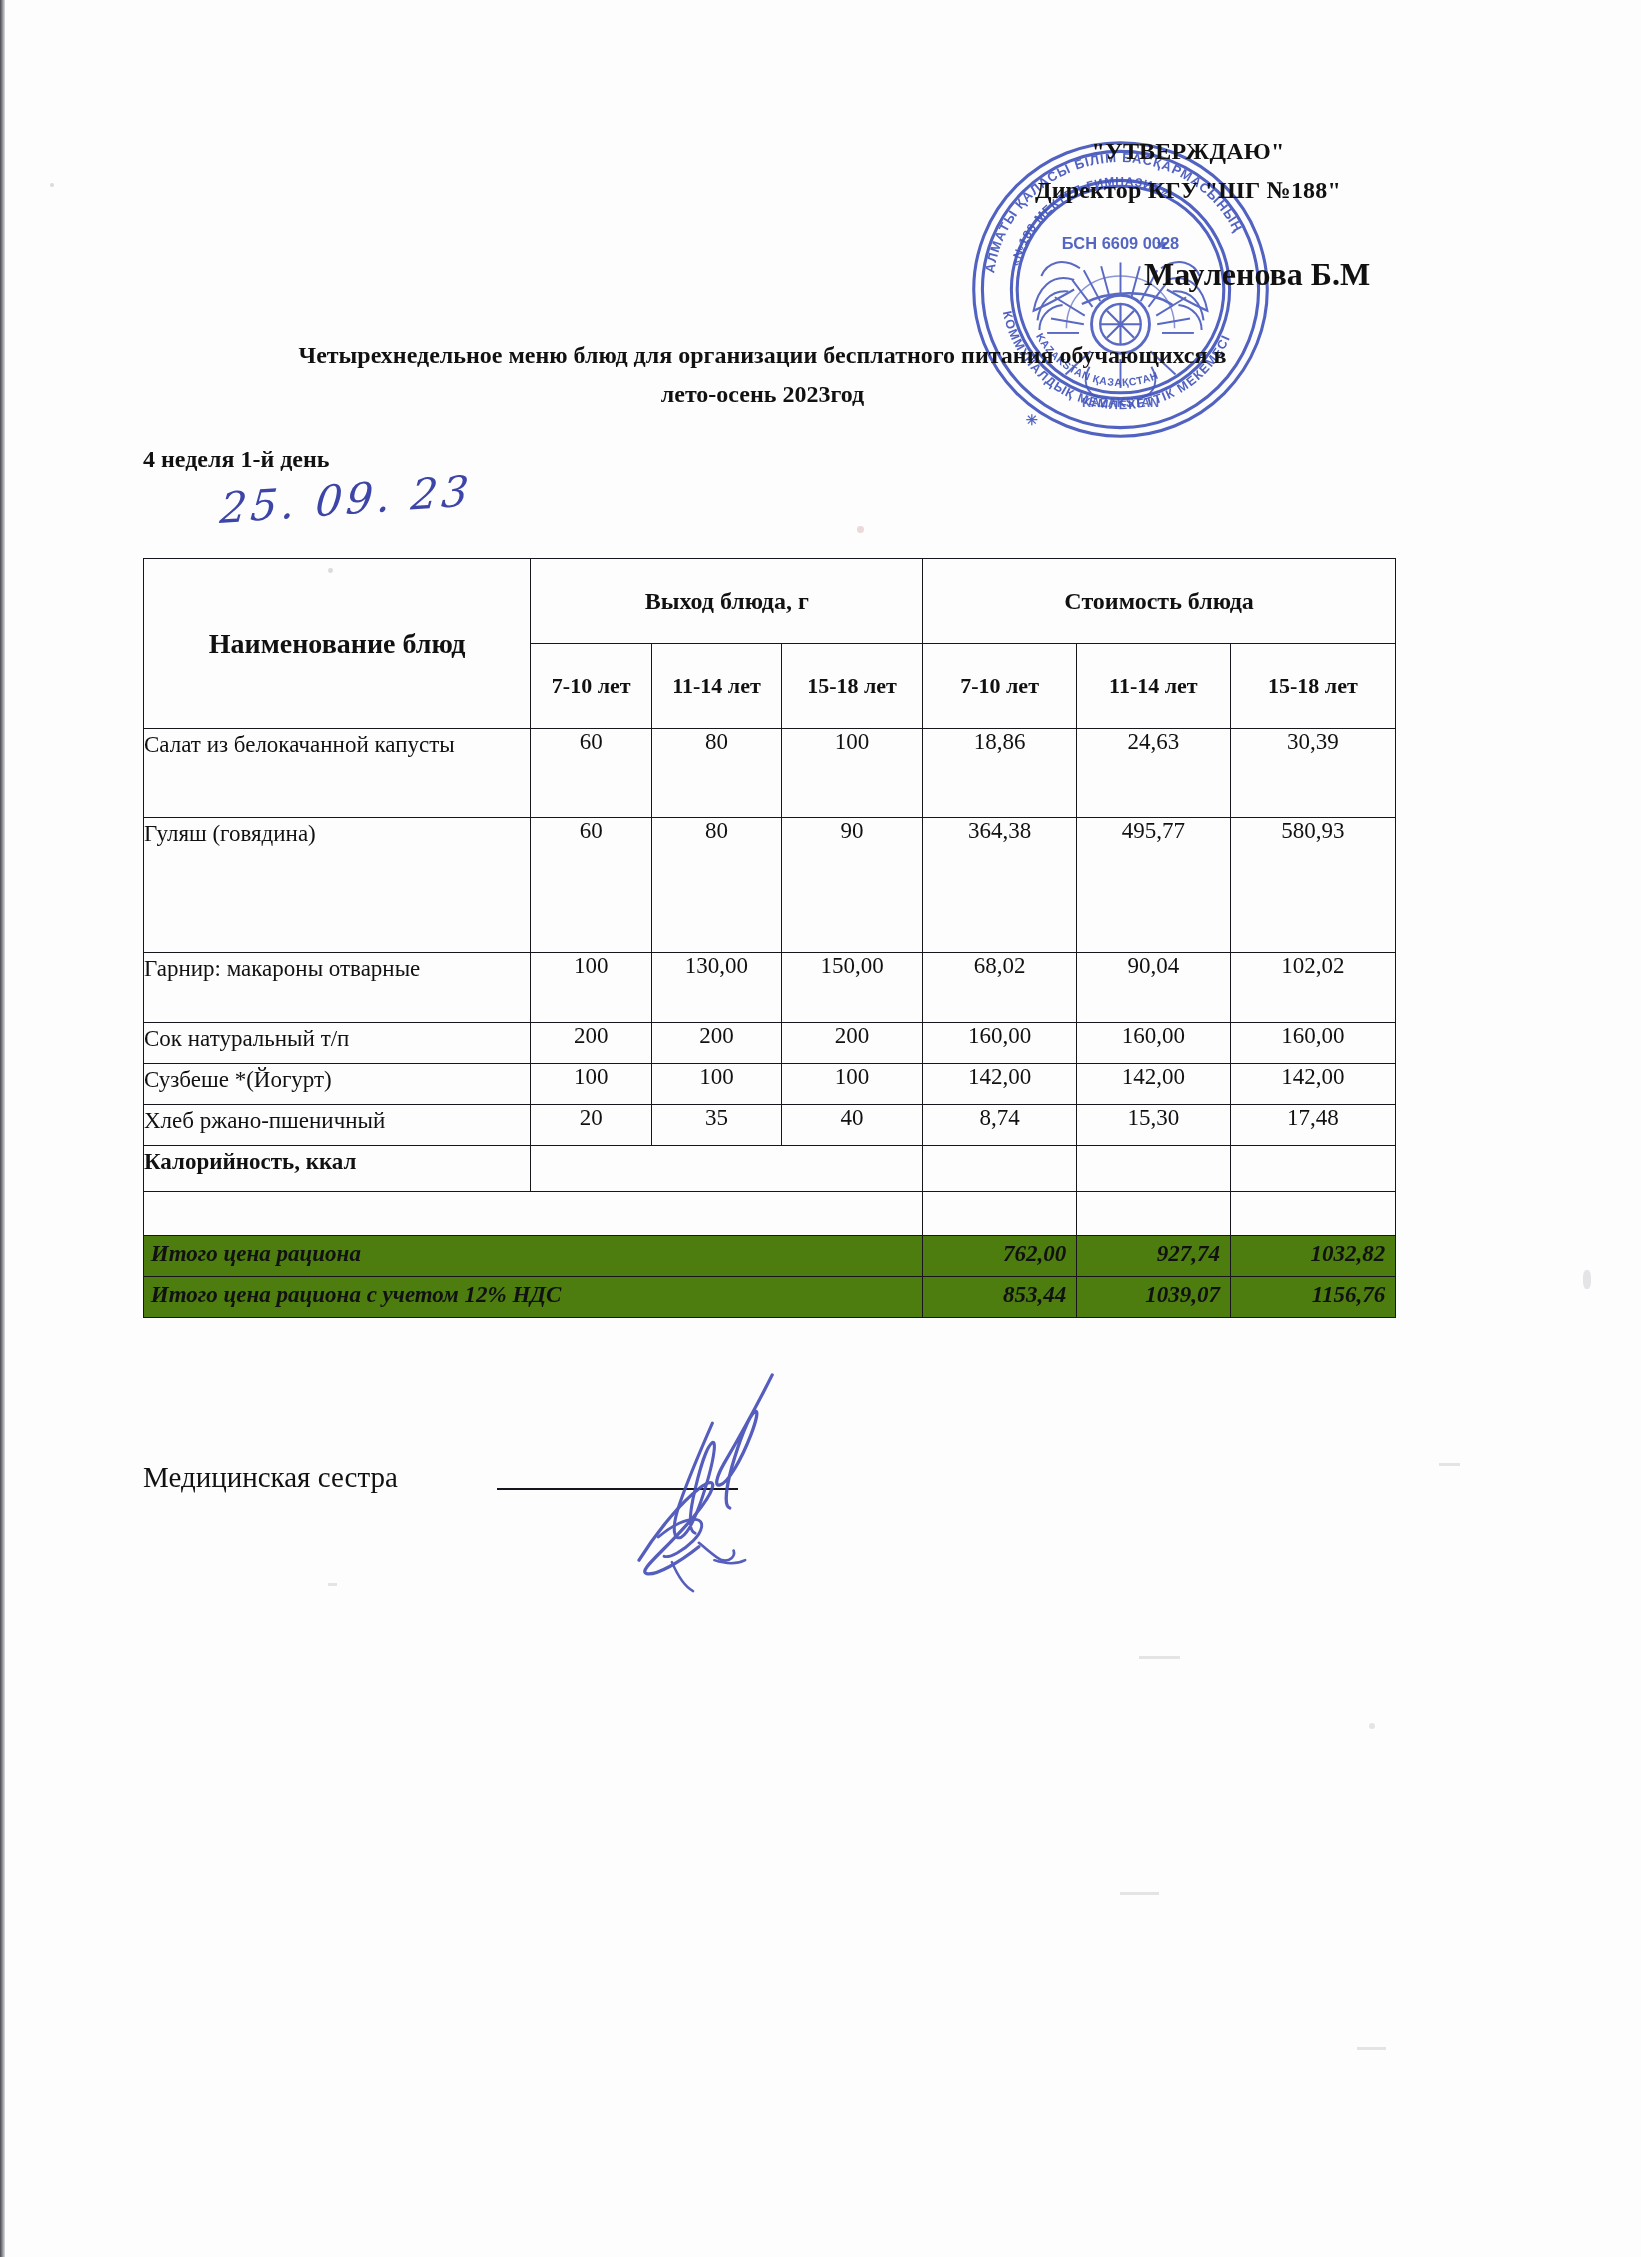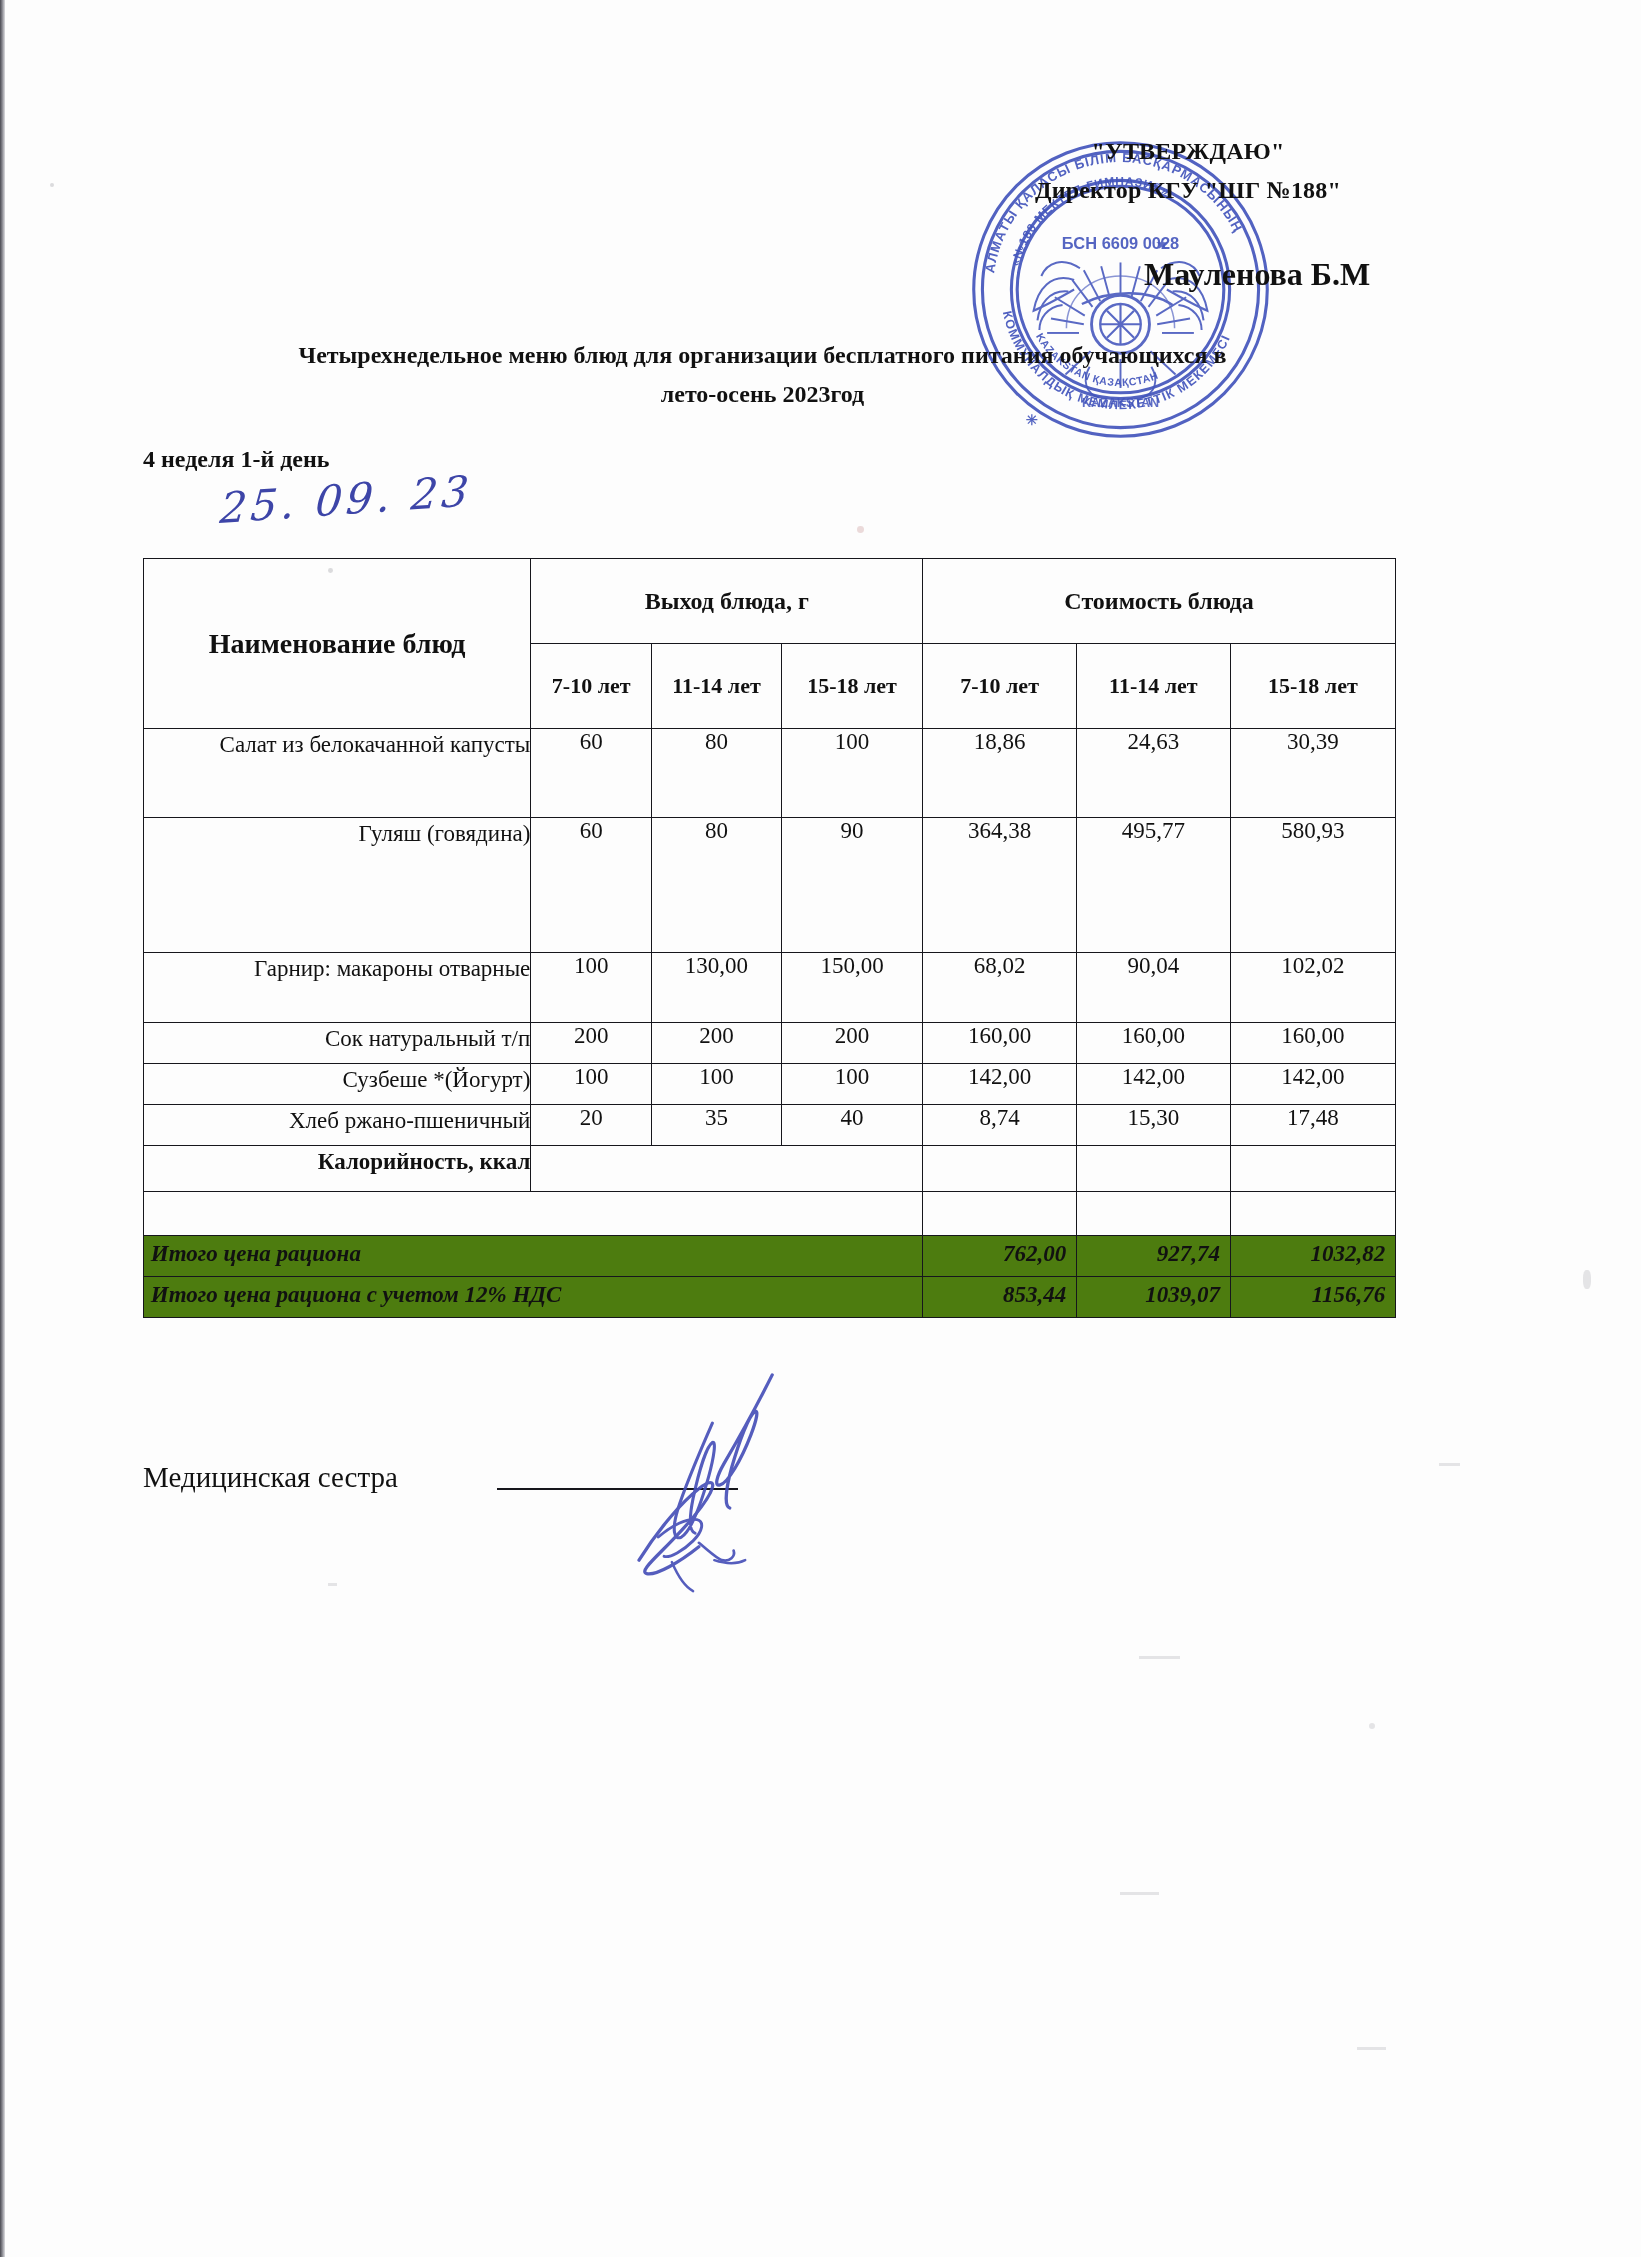--- a/index.html
+++ b/index.html
@@ -121,21 +121,21 @@
   .menu-table th {
     font-weight: bold;
     text-align: center;
     vertical-align: middle;
   }
   .th-name { font-size: 28px; }
   .th-group { font-size: 24px; }
   .th-age { font-size: 22px; font-weight: bold; }
 
   .dish-cell {
-    text-align: right;
+    text-align: left;
     padding: 6.8px 3.9px 3.9px 6.8px;
     line-height: 1.35;
     font-size: 23px;
     margin-top: 37px;
   }
   .num-cell {
     text-align: center;
     padding-top: 7.7px;
     font-size: 23px;
   }

